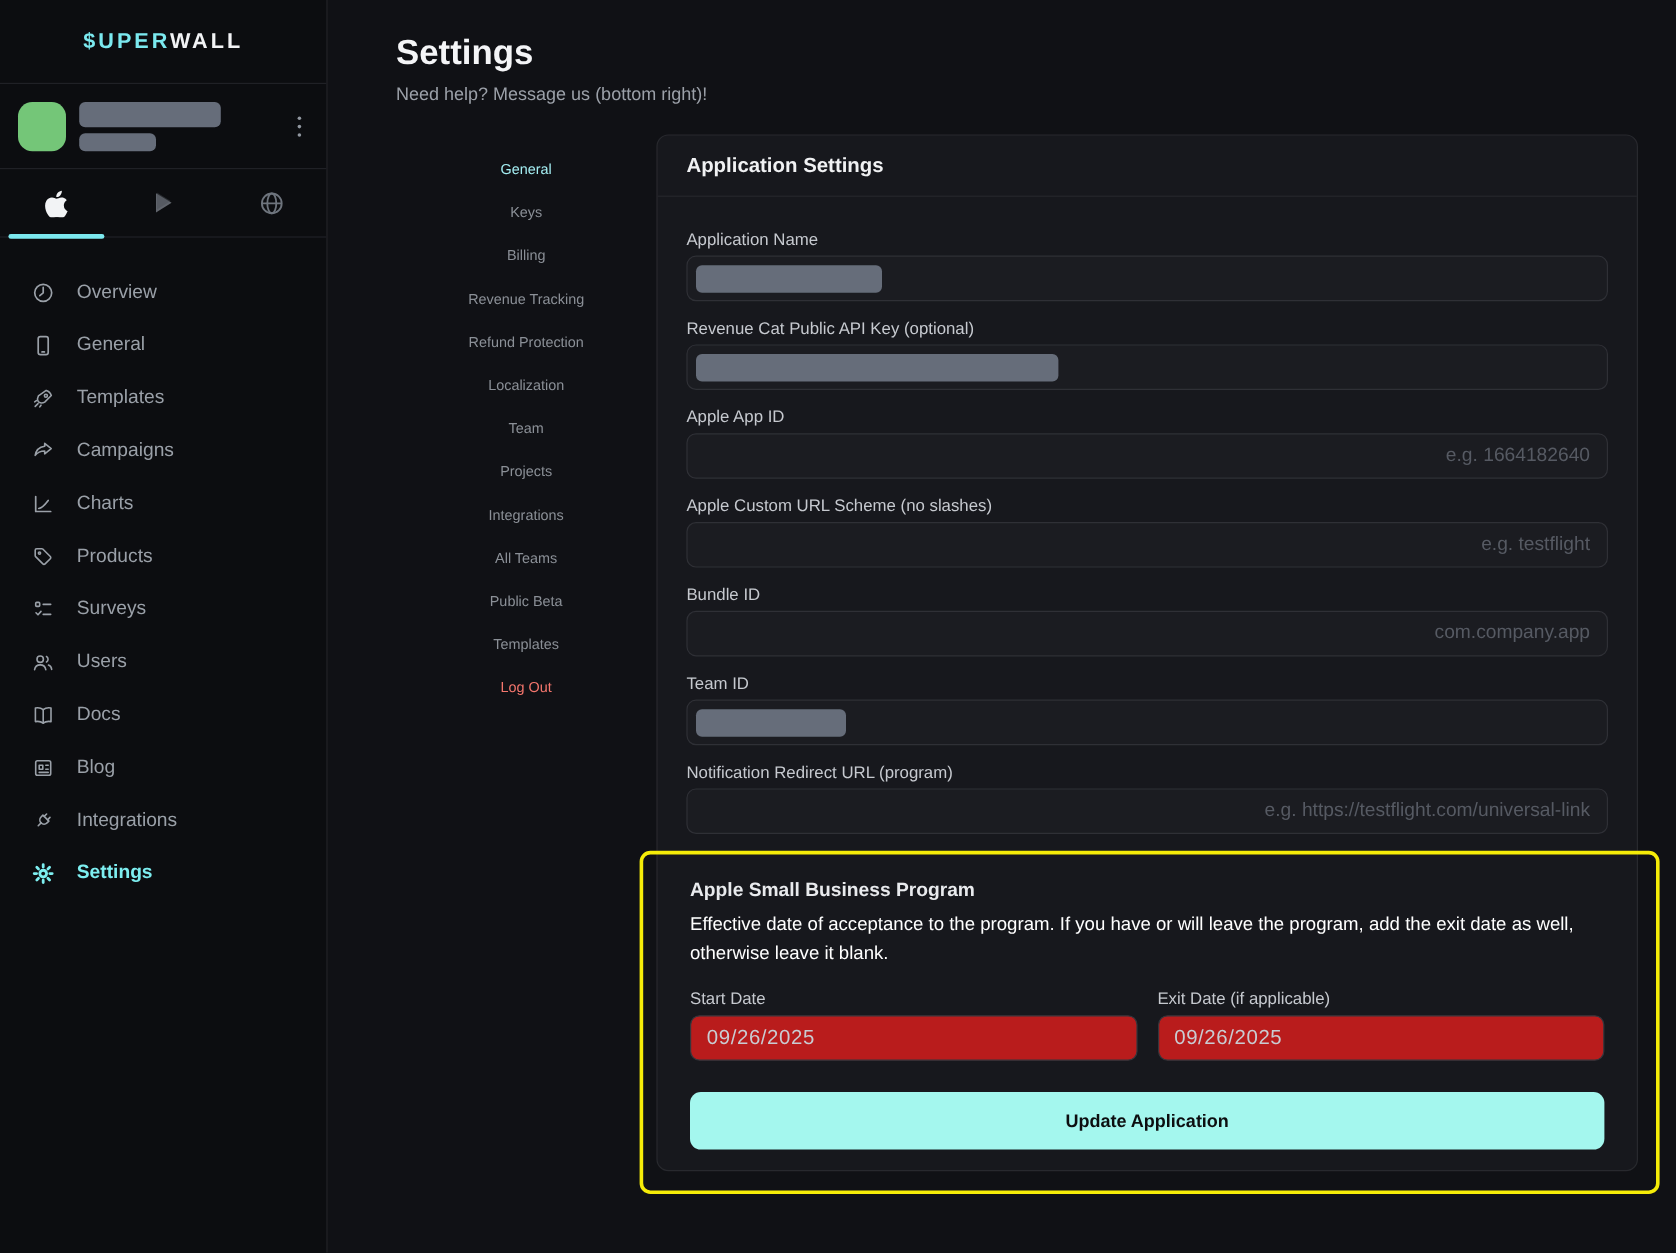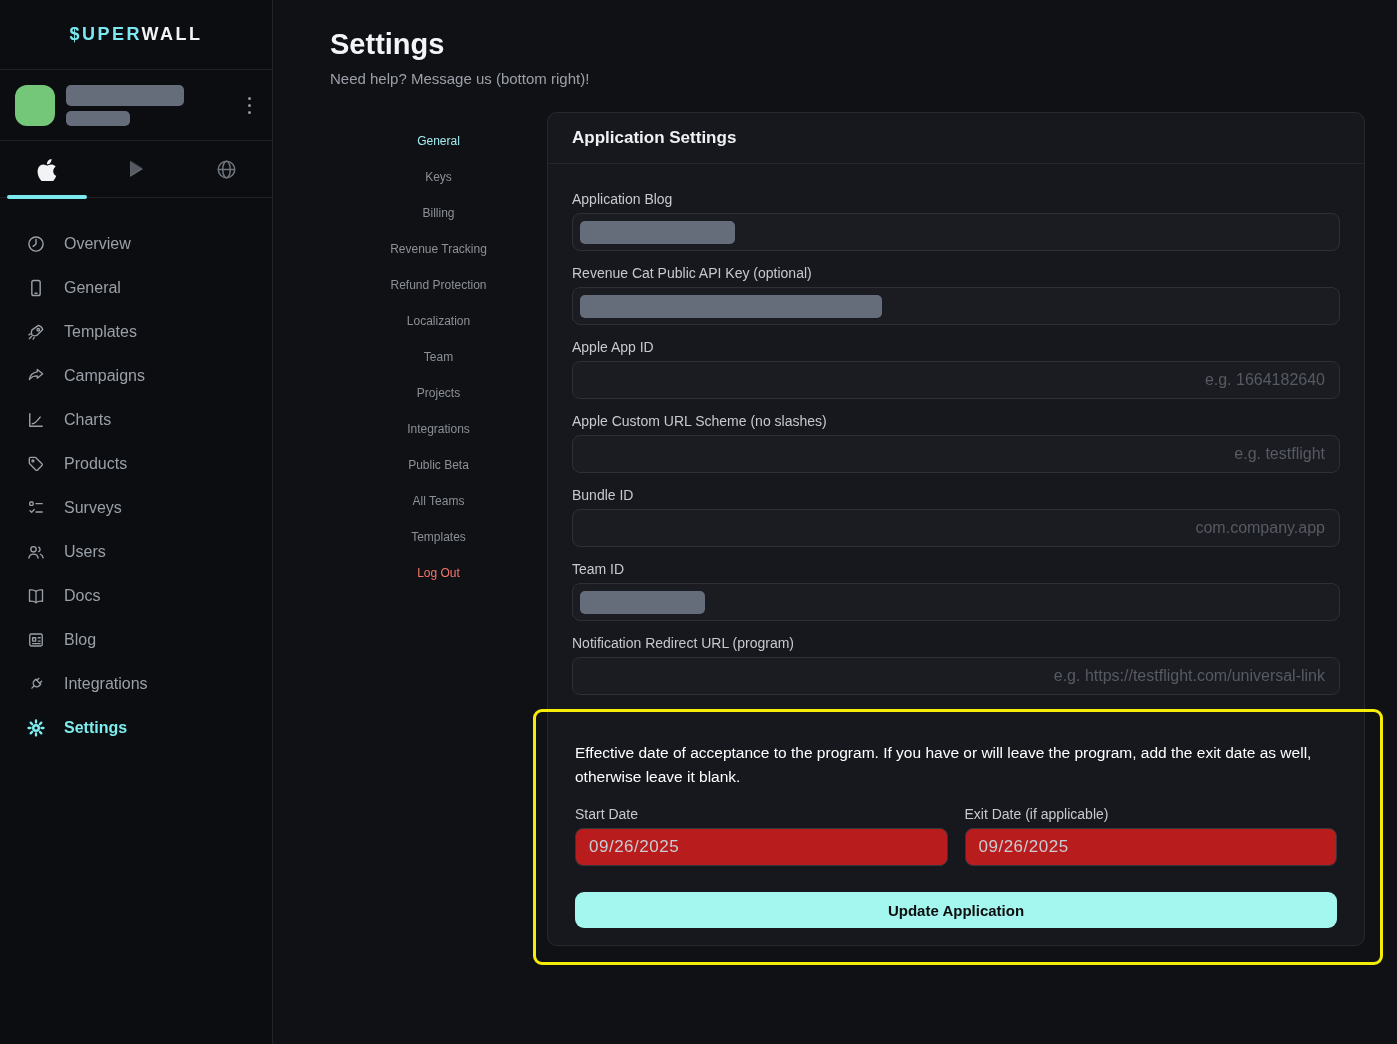--- a/index.html
+++ b/index.html
@@ -109,21 +109,21 @@
   .sbp-title { font-size: 16px; font-weight: bold; color: #e8eaed; }
   .sbp-desc { font-size: 15.5px; line-height: 24px; color: #ffffff; margin-top: 7px; max-width: 770px; }
   .dates-row { display: flex; gap: 17px; margin-top: 17px; align-items: flex-end; }
   .date-col { flex: 1; }
   .date-input {
     width: 100%; height: 38px; background: #b91c1c; border: 1px solid #35363c;
     border-radius: 8px; padding: 0 13px; font-size: 17px; color: #c9ccd2;
     letter-spacing: 0.5px; font-family: "Liberation Sans", sans-serif; outline: none;
   }
   .update-btn {
-    display: block; width: 100%; height: 36px; margin-top: 26px;
+    display: block; width: 100%; height: 48px; margin-top: 26px;
     background: #a4f7ee; color: #0d0e10; border: none; border-radius: 9px;
     font-size: 15px; font-weight: bold; font-family: "Liberation Sans", sans-serif;
     cursor: pointer;
   }
 
   svg { display: block; }
 </style>
 </head>
 <body>
 
@@ -302,32 +302,32 @@
     <nav class="settings-nav">
       <a class="active">General</a>
       <a>Keys</a>
       <a>Billing</a>
       <a>Revenue Tracking</a>
       <a>Refund Protection</a>
       <a>Localization</a>
       <a>Team</a>
       <a>Projects</a>
       <a>Integrations</a>
+      <a>All Teams</a>
       <a>Public Beta</a>
-      <a>All Teams</a>
       <a>Templates</a>
       <a class="logout">Log Out</a>
     </nav>
 
     <section class="panel">
       <div class="panel-header">Application Settings</div>
       <div class="panel-body">
 
         <div class="field">
-          <label class="field-label">Application Blog</label>
+          <label class="field-label">Application Name</label>
           <div class="redacted-input">
             <div class="redaction rw-name"></div>
           </div>
         </div>
 
         <div class="field">
           <label class="field-label">Revenue Cat Public API Key (optional)</label>
           <div class="redacted-input">
             <div class="redaction rw-key"></div>
           </div>
@@ -354,20 +354,21 @@
             <div class="redaction rw-team"></div>
           </div>
         </div>
 
         <div class="field">
           <label class="field-label">Notification Redirect URL (program)</label>
           <input class="text-input" type="text" placeholder="e.g. https://testflight.com/universal-link" style="">
         </div>
 
         <div class="sbp-highlight">
+          <div class="sbp-title">Apple Small Business Program</div>
           <p class="sbp-desc">Effective date of acceptance to the program. If you have or will leave the program, add the exit date as well, otherwise leave it blank.</p>
 
           <div class="dates-row">
             <div class="date-col">
               <label class="field-label">Start Date</label>
               <input class="date-input" type="text" value="09/26/2025" style="">
             </div>
             <div class="date-col">
               <label class="field-label">Exit Date (if applicable)</label>
               <input class="date-input" type="text" value="09/26/2025" style="">

